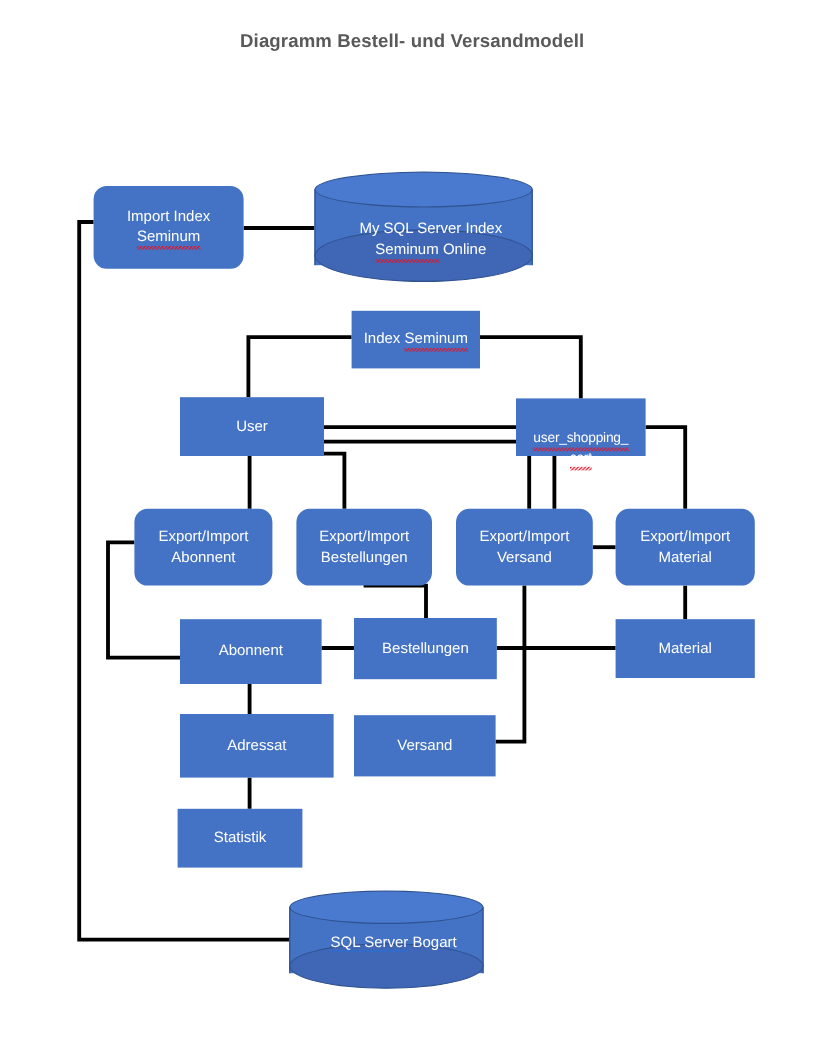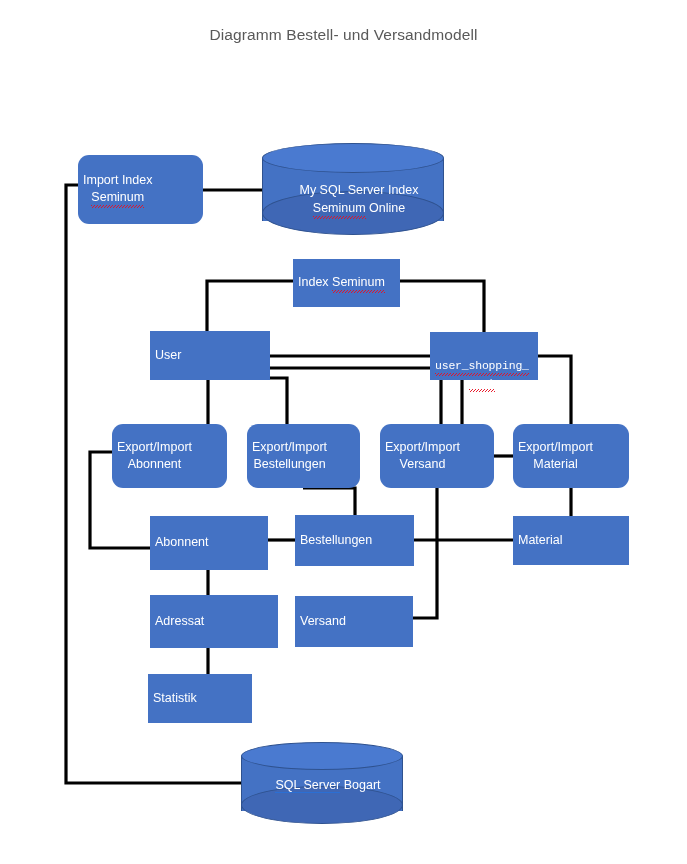--- a/index.html
+++ b/index.html
@@ -20,36 +20,37 @@
   #title {
     position: absolute;
     left: 0;
     top: 26px;
     width: 687px;
     text-align: center;
     font-size: 15.5px;
     color: #595959;
     font-family: "Liberation Sans", sans-serif;
     letter-spacing: 0.1px;
+    font-weight: bold;
   }
   
   #wires {
     position: absolute;
     left: 0; top: 0;
     width: 687px; height: 864px;
   }
   
   .node {
     position: absolute;
     box-sizing: border-box;
     background: #4472C4;
     color: #ffffff;
     display: flex;
     align-items: center;
-    justify-content: flex-start;
+    justify-content: center;
     text-align: center;
     font-size: 12.5px;
     line-height: 1.38;
     font-family: "Liberation Sans", sans-serif;
     z-index: 5;
   }
   .node.rounded {
     border-radius: 11px;
   }
   .node .txt {
@@ -118,21 +119,21 @@
     background-size: 3px 3px;
     background-repeat: repeat-x;
     opacity: 0.95;
   }
   
   .gm {
     border-bottom: 1.4px solid #2b6fd4;
     padding-bottom: 0px;
   }
   .mono {
-    font-family: Liberation Mono, monospace;
+    font-family: Liberation Sans, sans-serif;
     font-size: 11.5px;
     letter-spacing: -0.2px;
     margin-top: 37px;
   }
 </style>
 </head>
 <body>
 
 <div id="canvas">
 

